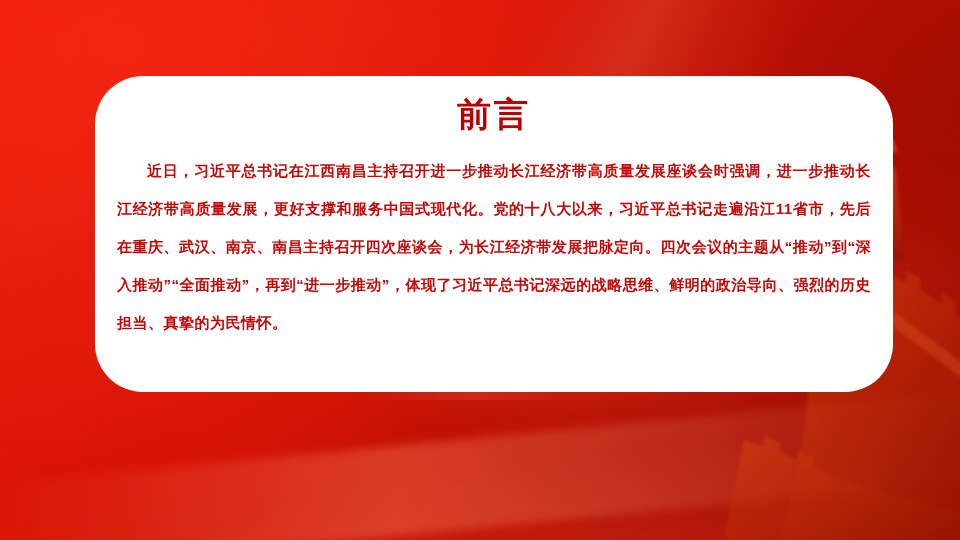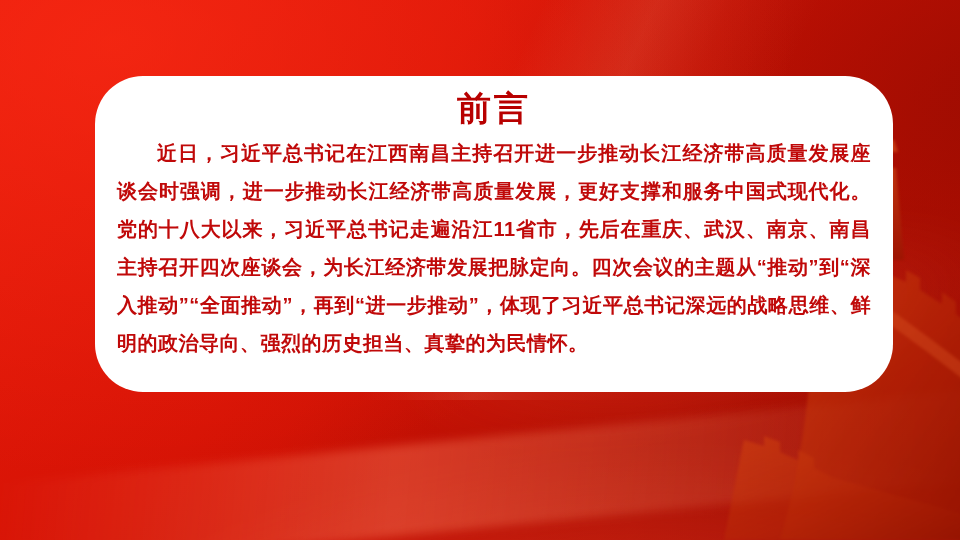--- a/index.html
+++ b/index.html
@@ -80,33 +80,33 @@
     position: absolute;
     left: 95px; top: 76px;
     width: 798px; height: 316px;
     background: #ffffff;
     border-radius: 48px;
     box-sizing: border-box;
     padding: 8px 22px 0 22px;
   }
 
   .card-title {
-    margin: 2px 0 2px 0;
+    margin: 8px 0 2px 0;
     text-align: center;
     font-size: 34px;
     line-height: 44px;
     font-weight: bold;
     letter-spacing: 3px;
     color: #b80000;
   }
 
   .card-body {
-    margin: 4px auto;
+    margin: 16px auto;
     width: 754px;
-    font-size: 20px;
+    font-size: 15px;
     line-height: 38px;
     font-weight: bold;
     color: #c00909;
     text-align: justify;
     text-justify: inter-ideograph;
     text-indent: 2em;
     letter-spacing: 0.5px;
   }
 </style>
 </head>

